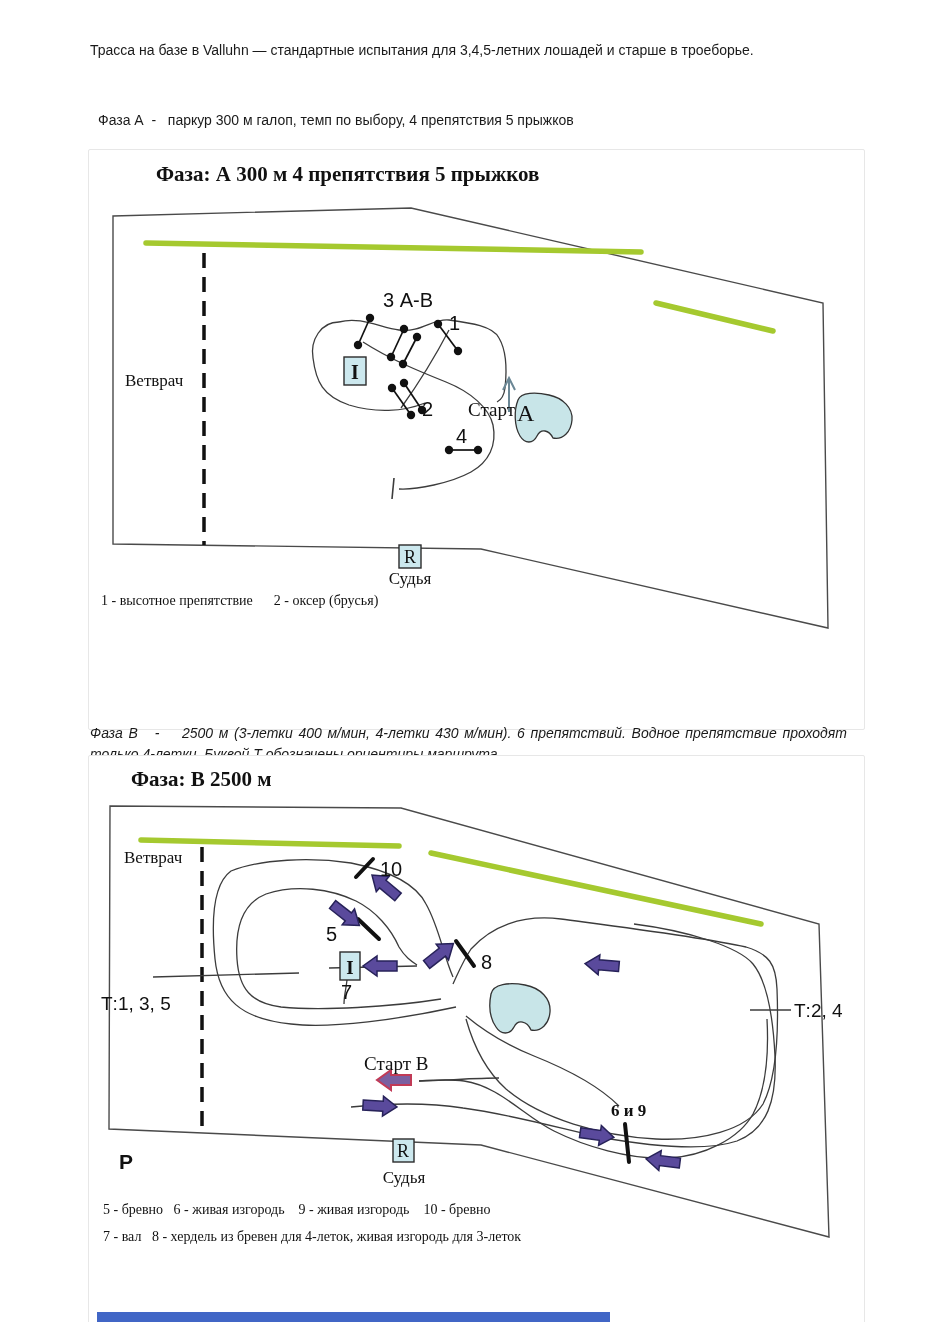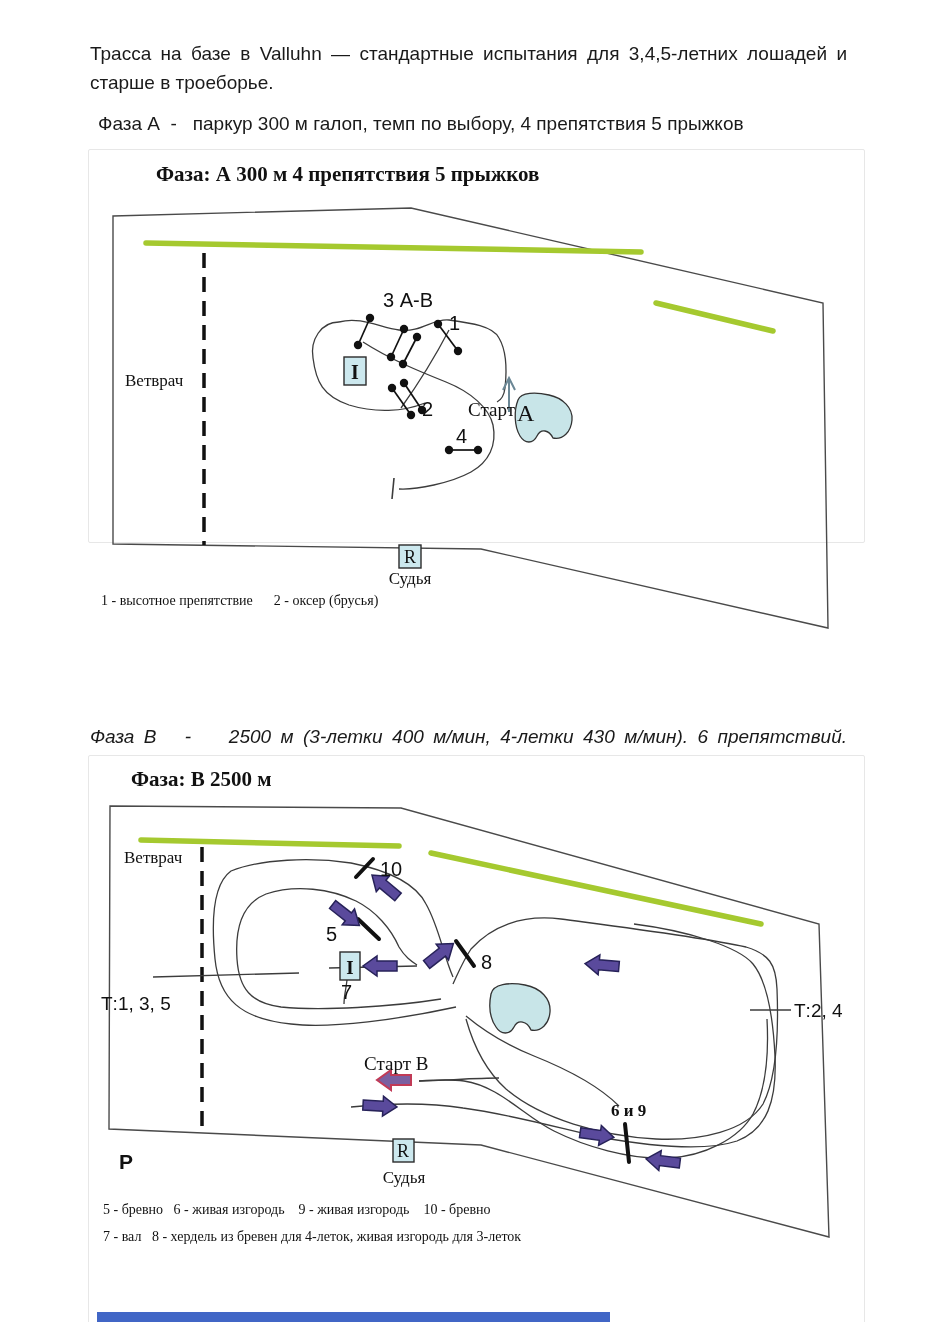--- a/index.html
+++ b/index.html
@@ -1,34 +1,34 @@
 <!DOCTYPE html>
 <html><head>
 <meta charset="utf-8">
 <style>
   * { margin:0; padding:0; box-sizing:border-box; }
   html,body { background:#ffffff; }
   body { width:934px; height:1322px; position:relative; font-family:"Liberation Sans", sans-serif; color:#1a1a1a; overflow:hidden; }
-  .para { position:absolute; left:90px; width:757px; font-size:19px; line-height:1.5; text-align:justify; white-space:pre-wrap; }
+  .para { position:absolute; left:90px; width:757px; font-size:14px; line-height:1.5; text-align:justify; white-space:pre-wrap; }
   .para.single { text-align:left; white-space:pre; }
   .card { position:absolute; left:88px; width:777px; background:#fff; border:1px solid #e7e7e7; border-radius:2px; }
   .card svg { position:absolute; left:0; top:0; }
   .diagram-title { position:absolute; font-family:"Liberation Serif", serif; font-weight:bold; font-size:21px; color:#111; white-space:pre; }
   .legend { position:absolute; font-family:"Liberation Serif", serif; font-size:14px; color:#111; white-space:pre; }
   .serif-label { font-family:"Liberation Serif", serif; }
   text { fill:#111; }
   .bottom-strip { position:absolute; left:97px; top:1312px; width:513px; height:10px; background:#4166c6; }
 </style>
 </head>
 <body>
 
 <div class="para" style="top:40px;">Трасса на базе в Valluhn — стандартные испытания для 3,4,5-летних лошадей и старше в троеборье.</div>
 <div class="para single" style="top:110px;margin-left:8px;">Фаза А  -   паркур 300 м галоп, темп по выбору, 4 препятствия 5 прыжков</div>
 
-<div class="card" style="top:149px; height:394px;">
+<div class="card" style="top:149px; height:581px;">
   <div class="diagram-title" style="left:67px; top:12px;">Фаза: А 300 м 4 препятствия 5 прыжков</div>
 
   <svg width="777" height="519" viewBox="0 0 777 519">
 
     <polygon points="24,66 322,58 734,153 739,478 392,399 24,394" fill="none" stroke="#4a4a4a" stroke-width="1.4"></polygon>
 
     <line x1="57" y1="93" x2="552" y2="102" stroke="#a5c92f" stroke-width="5.5" stroke-linecap="round"></line>
     <line x1="567" y1="153" x2="684" y2="181" stroke="#a5c92f" stroke-width="5.5" stroke-linecap="round"></line>
 
     <line x1="115" y1="103" x2="115" y2="395" stroke="#111" stroke-width="3.5" stroke-dasharray="15 9"></line>

